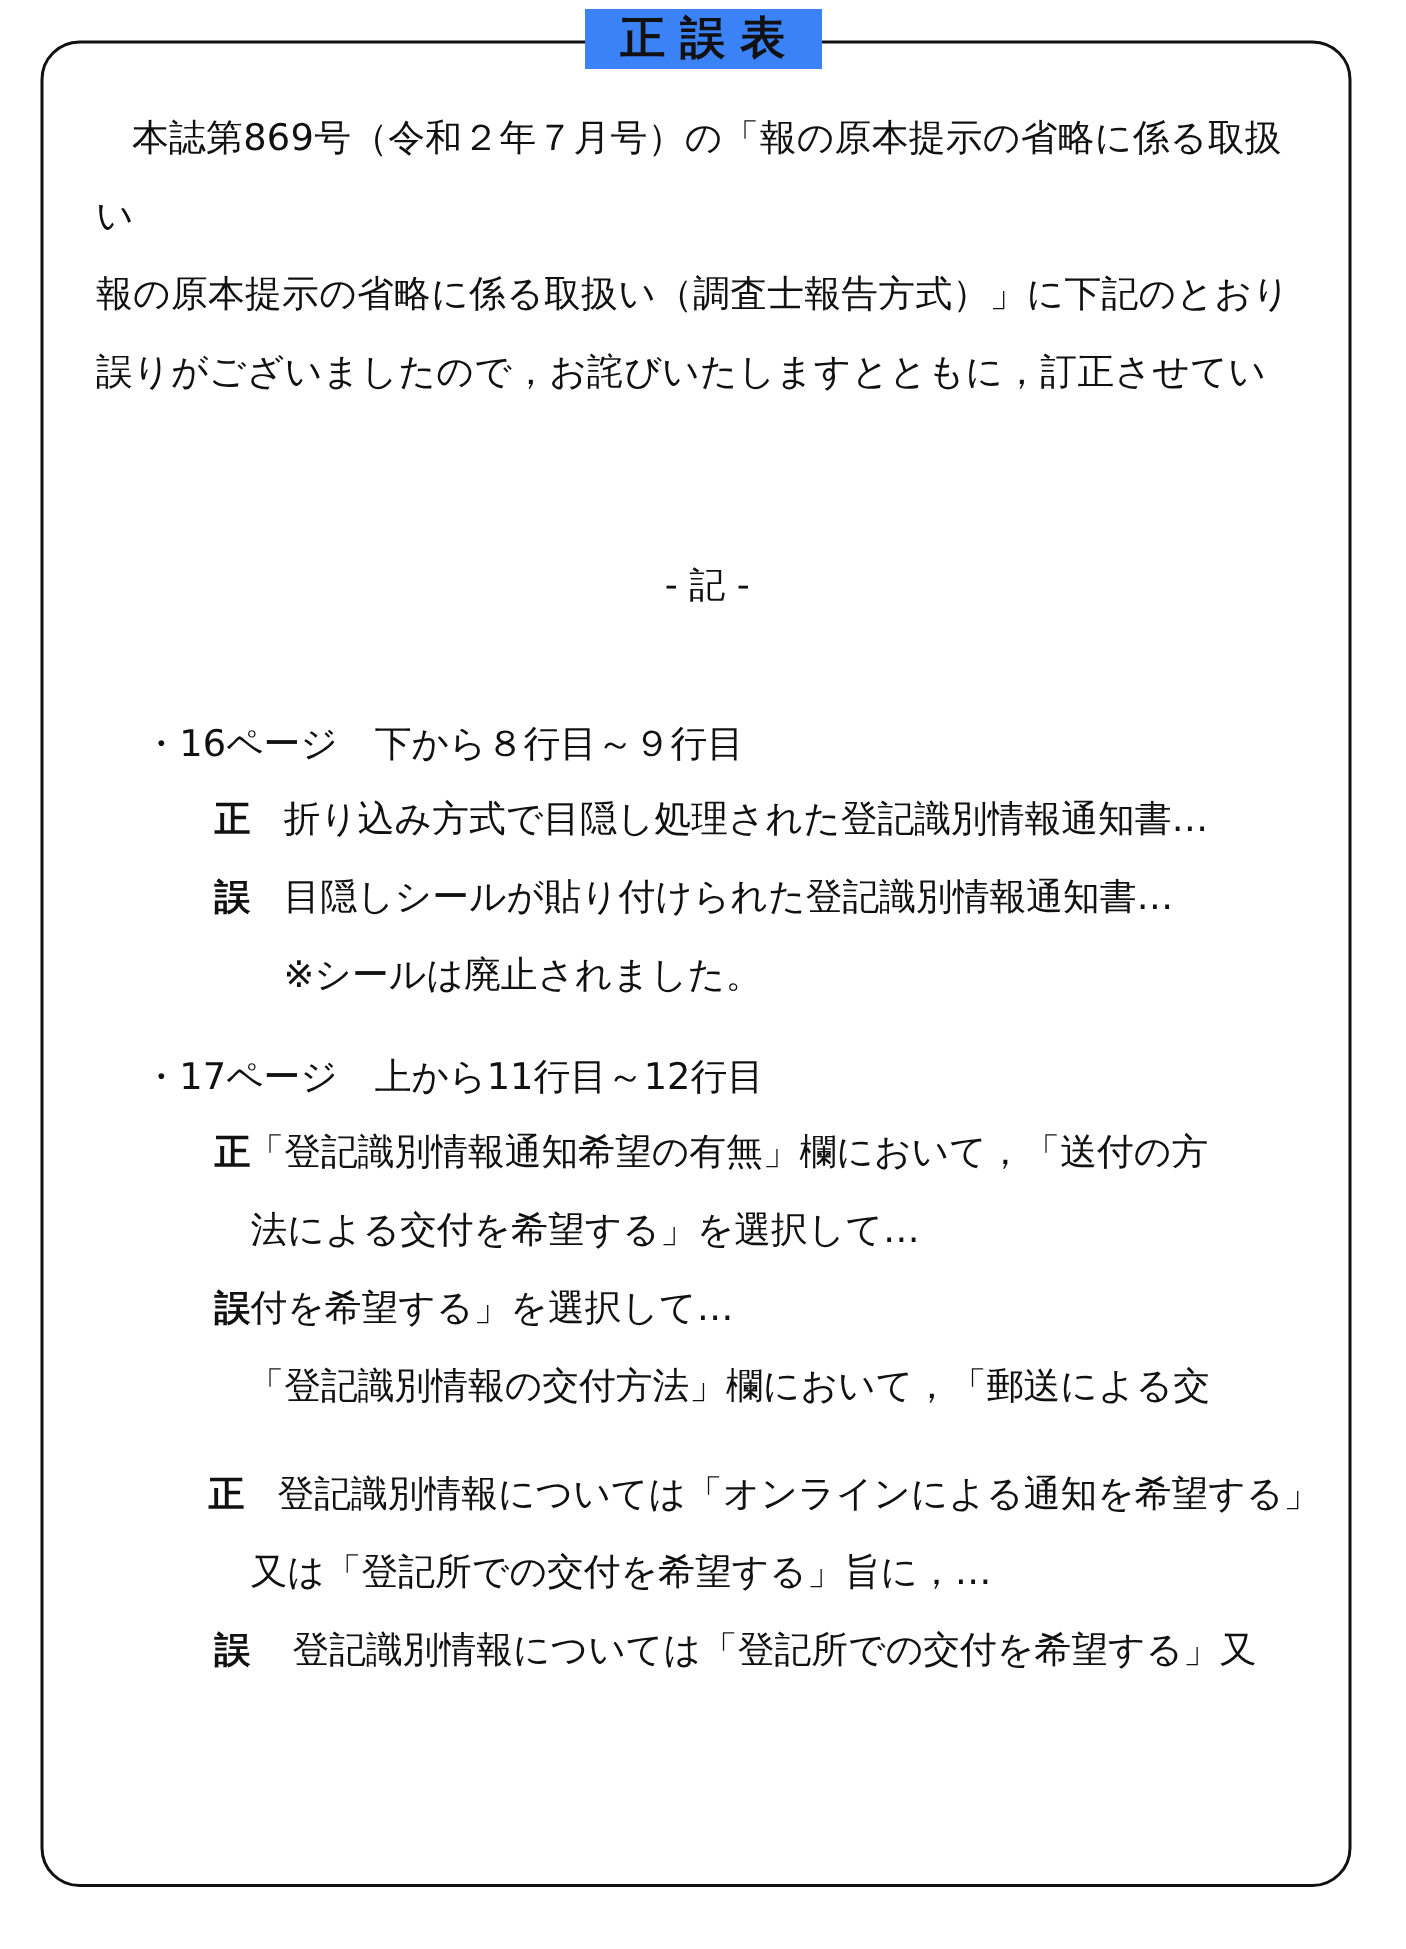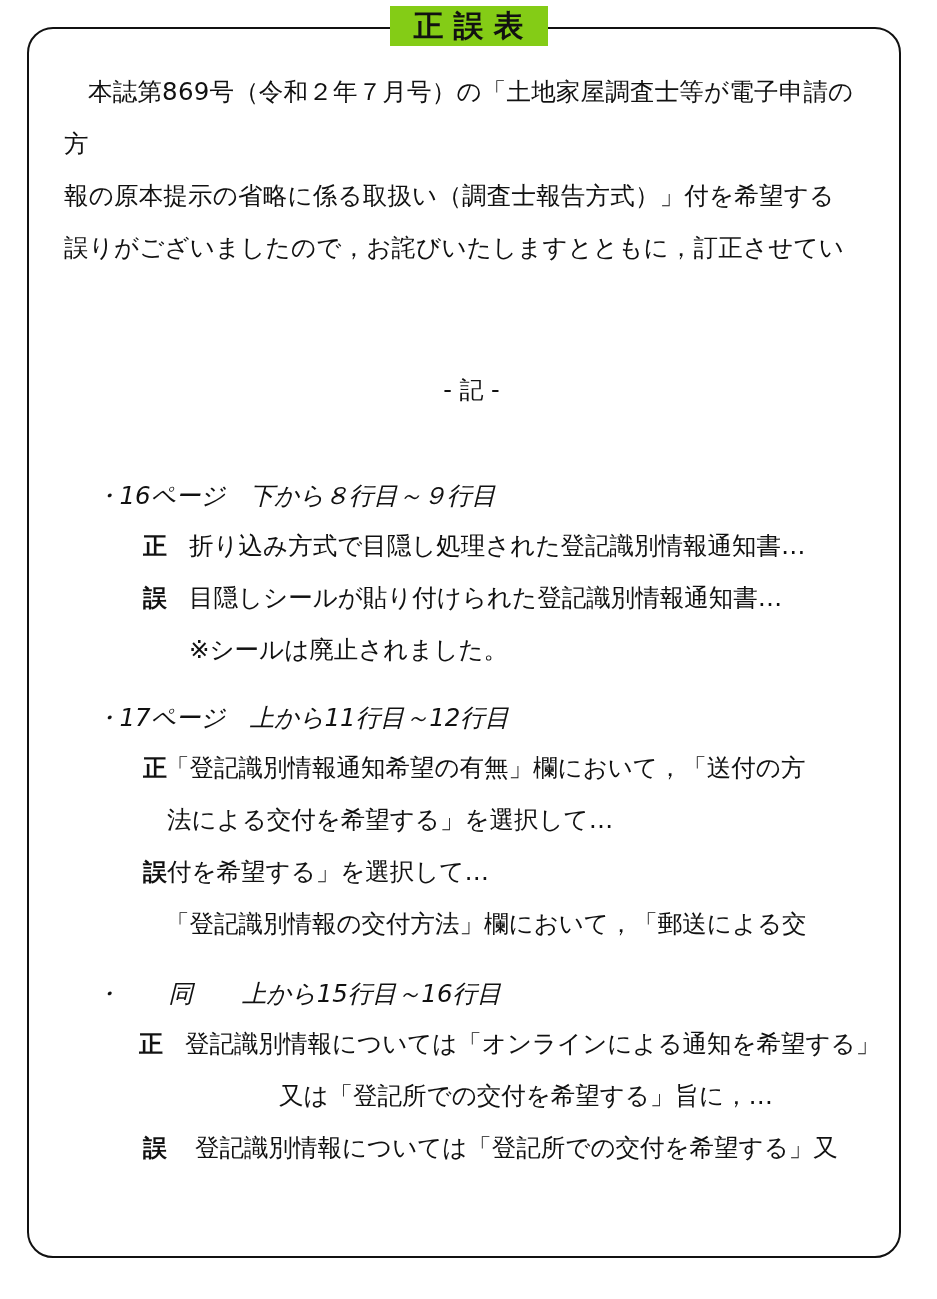--- a/index.html
+++ b/index.html
@@ -28,21 +28,21 @@
     .title {
       position: absolute;
       left: 0;
       right: 0;
       top: 6px;
       text-align: center;
       pointer-events: none;
     }
     .title span {
       display: inline-block;
-      background: #84cc16;
+      background: #3b82f6;
       padding: 0 14px;
       font-size: 30px;
       font-weight: bold;
       letter-spacing: 10px;
       line-height: 40px;
       padding-left: 24px;
     }
     .intro {
       position: absolute;
       left: 64px;
@@ -69,21 +69,20 @@
     .section {
       position: absolute;
       left: 95px;
       width: 790px;
       font-size: 24.5px;
     }
     .sec-head {
       height: 48px;
       line-height: 48px;
       white-space: pre;
-      font-style: italic;
     }
     .entry {
       position: relative;
       line-height: 52px;
     }
     .entry .mark {
       position: absolute;
       left: 48px;
       top: 0;
       font-weight: bold;
@@ -97,37 +96,37 @@
     .s1 .entry .line.first { padding-left: 94px; }
     .s1 .entry .line.cont { padding-left: 94px; }
 
     .s2 { top: 694px; }
     .s2 .entry .line.first { padding-left: 70px; }
     .s2 .entry .line.cont { padding-left: 72px; }
 
     .s3 { top: 970px; }
     .s3 .entry .mark { left: 44px; }
     .s3 .entry .line.first { padding-left: 90px; }
-    .s3 .entry .line.cont { padding-left: 72px; text-align: center; }
+    .s3 .entry .line.cont { padding-left: 72px; }
     .s3 .entry.wrong .mark { left: 48px; }
     .s3 .entry.wrong .line.first { padding-left: 100px; }
     .s3 .entry.wrong .line.cont { padding-left: 70px; }
   </style>
 </head>
 <body>
 
 <div class="frame"></div>
 
 <div class="title">
   <span>正誤表</span>
 </div>
 
 <div class="intro">
-  <div class="p">本誌第869号（令和２年７月号）の「土地家屋調査士等が電子申請の方</div>
-  <div>報の原本提示の省略に係る取扱い（調査士報告方式）」付を希望する</div>
+  <div class="p">本誌第869号（令和２年７月号）の「報の原本提示の省略に係る取扱い</div>
+  <div>報の原本提示の省略に係る取扱い（調査士報告方式）」に下記のとおり</div>
   <div>誤りがございましたので，お詫びいたしますとともに，訂正させてい</div>
 </div>
 
 <div class="ki">- 記 -</div>
 
 <div class="section s1">
   <div class="sec-head">・16ページ　下から８行目～９行目</div>
   <div class="entry correct">
     <span class="mark">正</span>
     <span class="line first">折り込み方式で目隠し処理された登記識別情報通知書…</span>
@@ -147,21 +146,20 @@
     <span class="line cont">法による交付を希望する」を選択して…</span>
   </div>
   <div class="entry wrong">
     <span class="mark">誤</span>
     <span class="line cont">付を希望する」を選択して…</span>
     <span class="line first">「登記識別情報の交付方法」欄において，「郵送による交</span>
   </div>
 </div>
 
 <div class="section s3">
-  <div class="sec-head">・　　同　　上から15行目～16行目</div>
   <div class="entry correct">
     <span class="mark">正</span>
     <span class="line first">登記識別情報については「オンラインによる通知を希望する」</span>
     <span class="line cont">又は「登記所での交付を希望する」旨に，…</span>
   </div>
   <div class="entry wrong">
     <span class="mark">誤</span>
     <span class="line first">登記識別情報については「登記所での交付を希望する」又</span>
   </div>
 </div>

